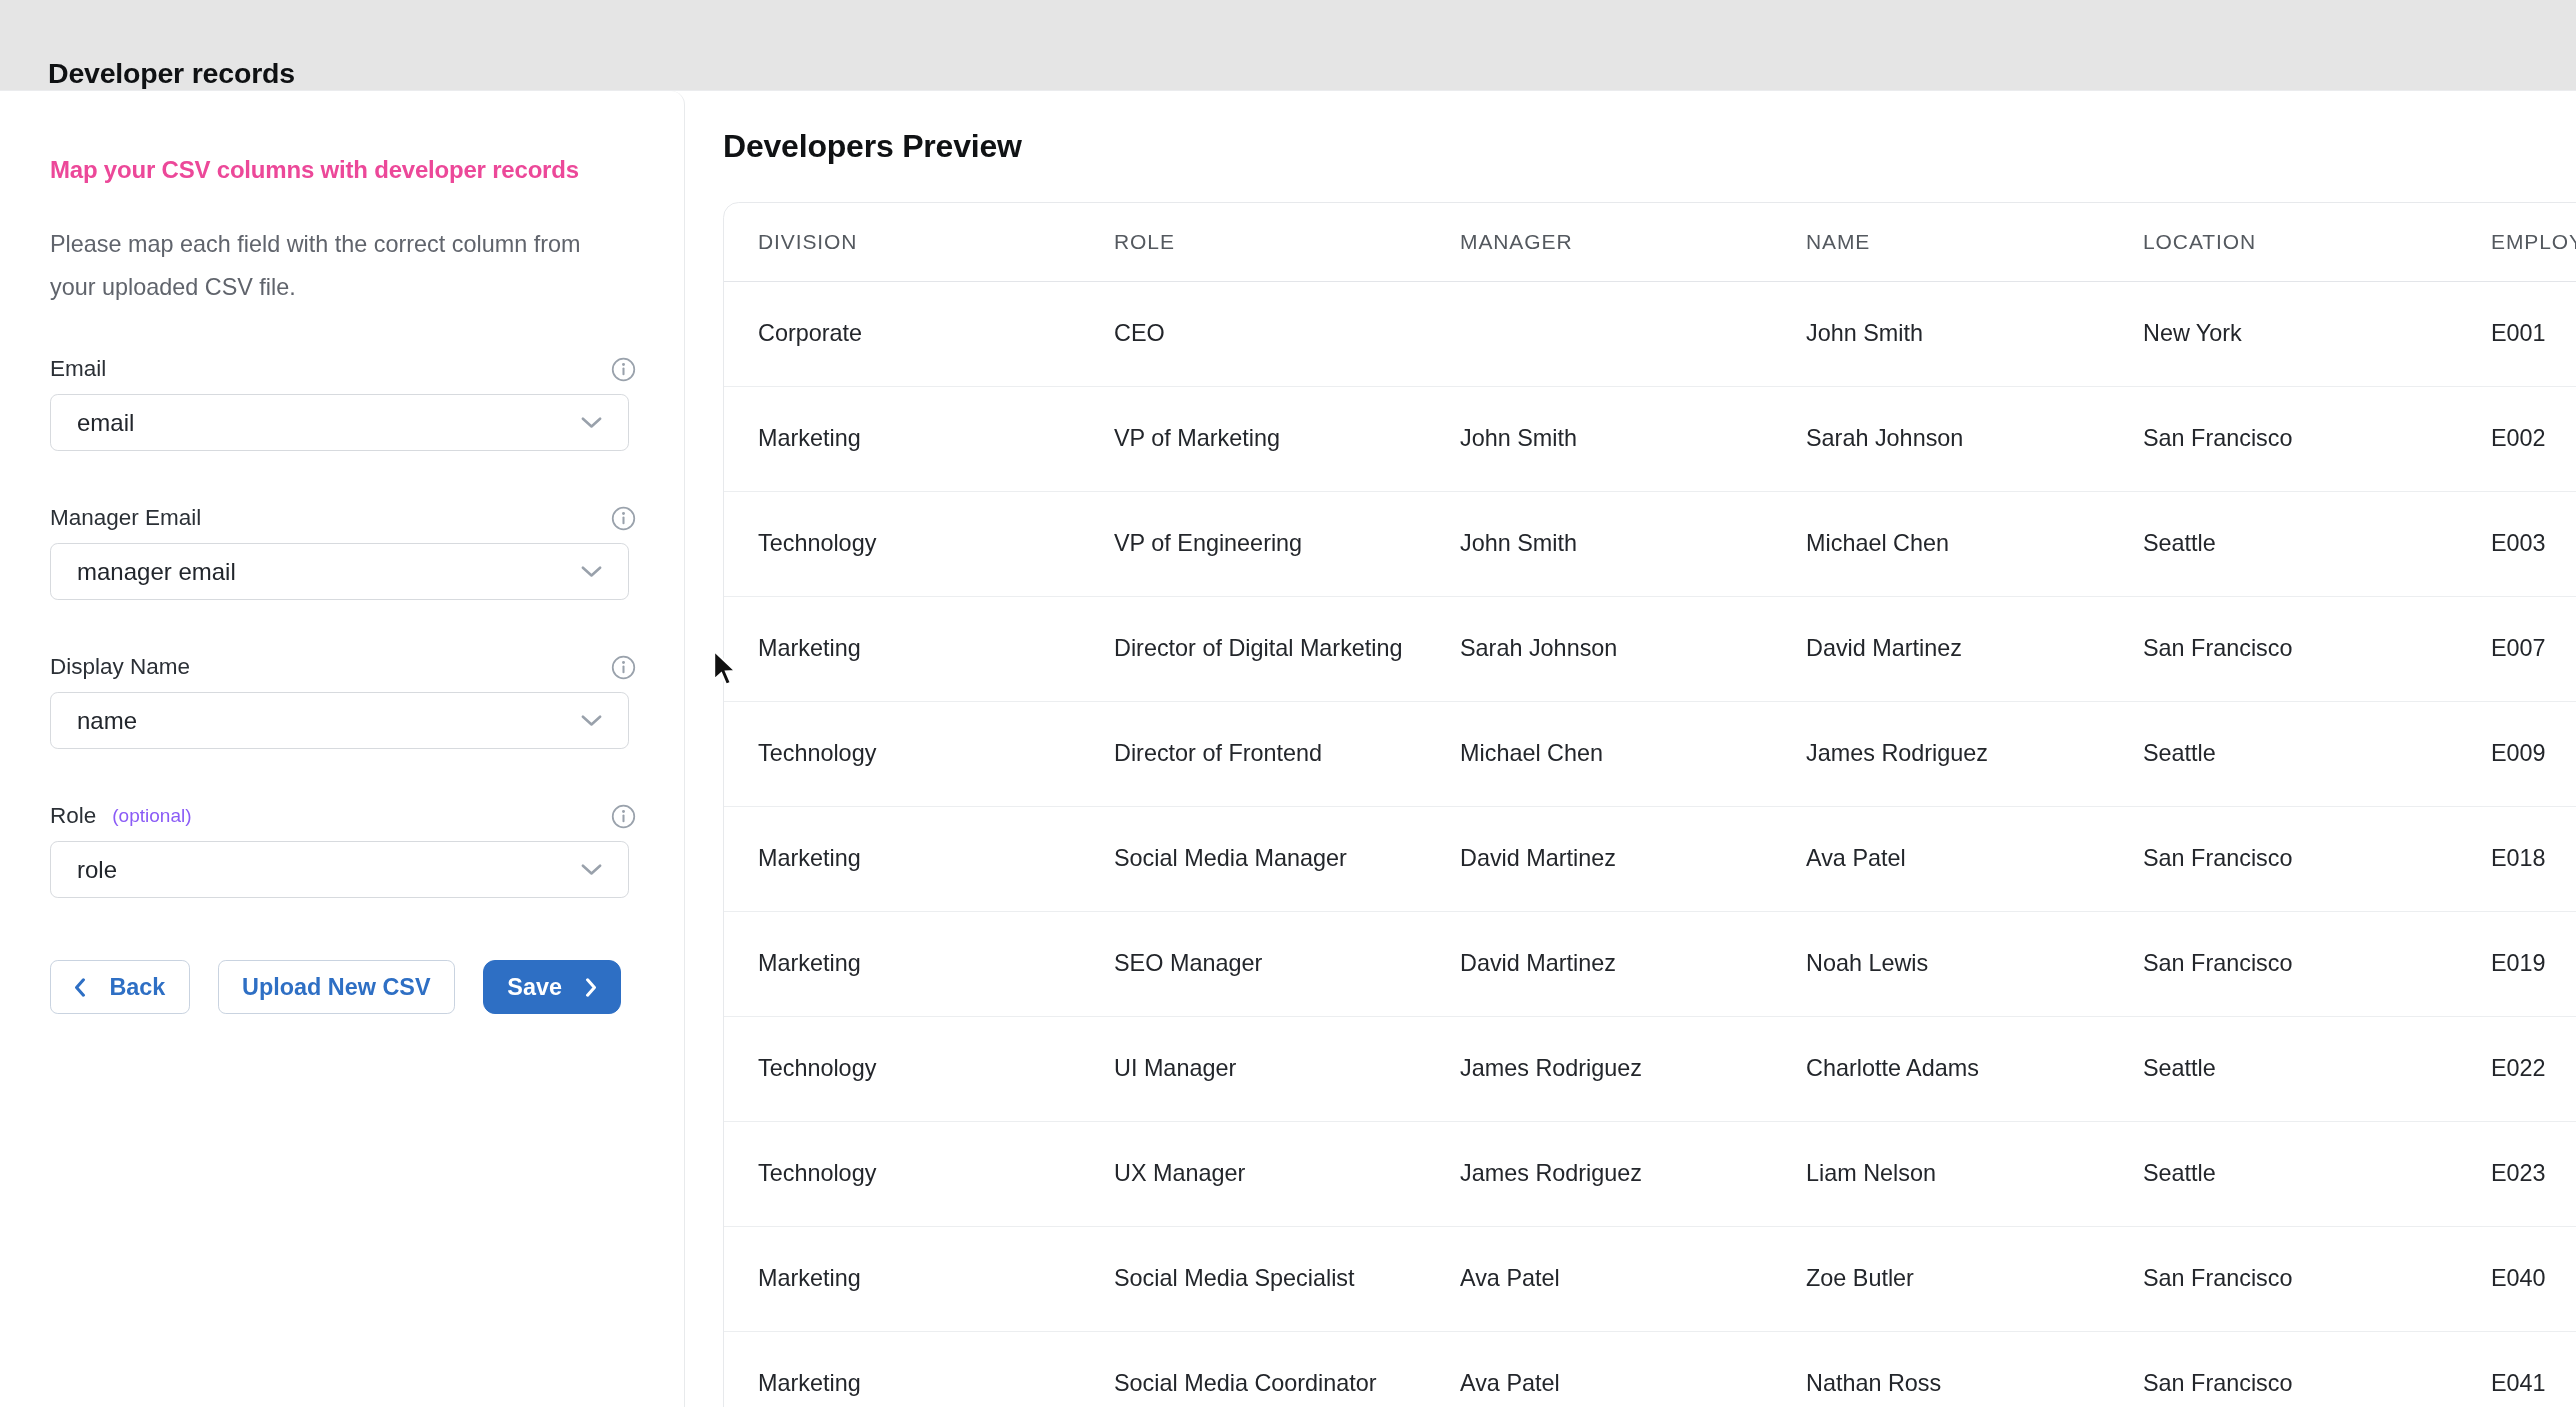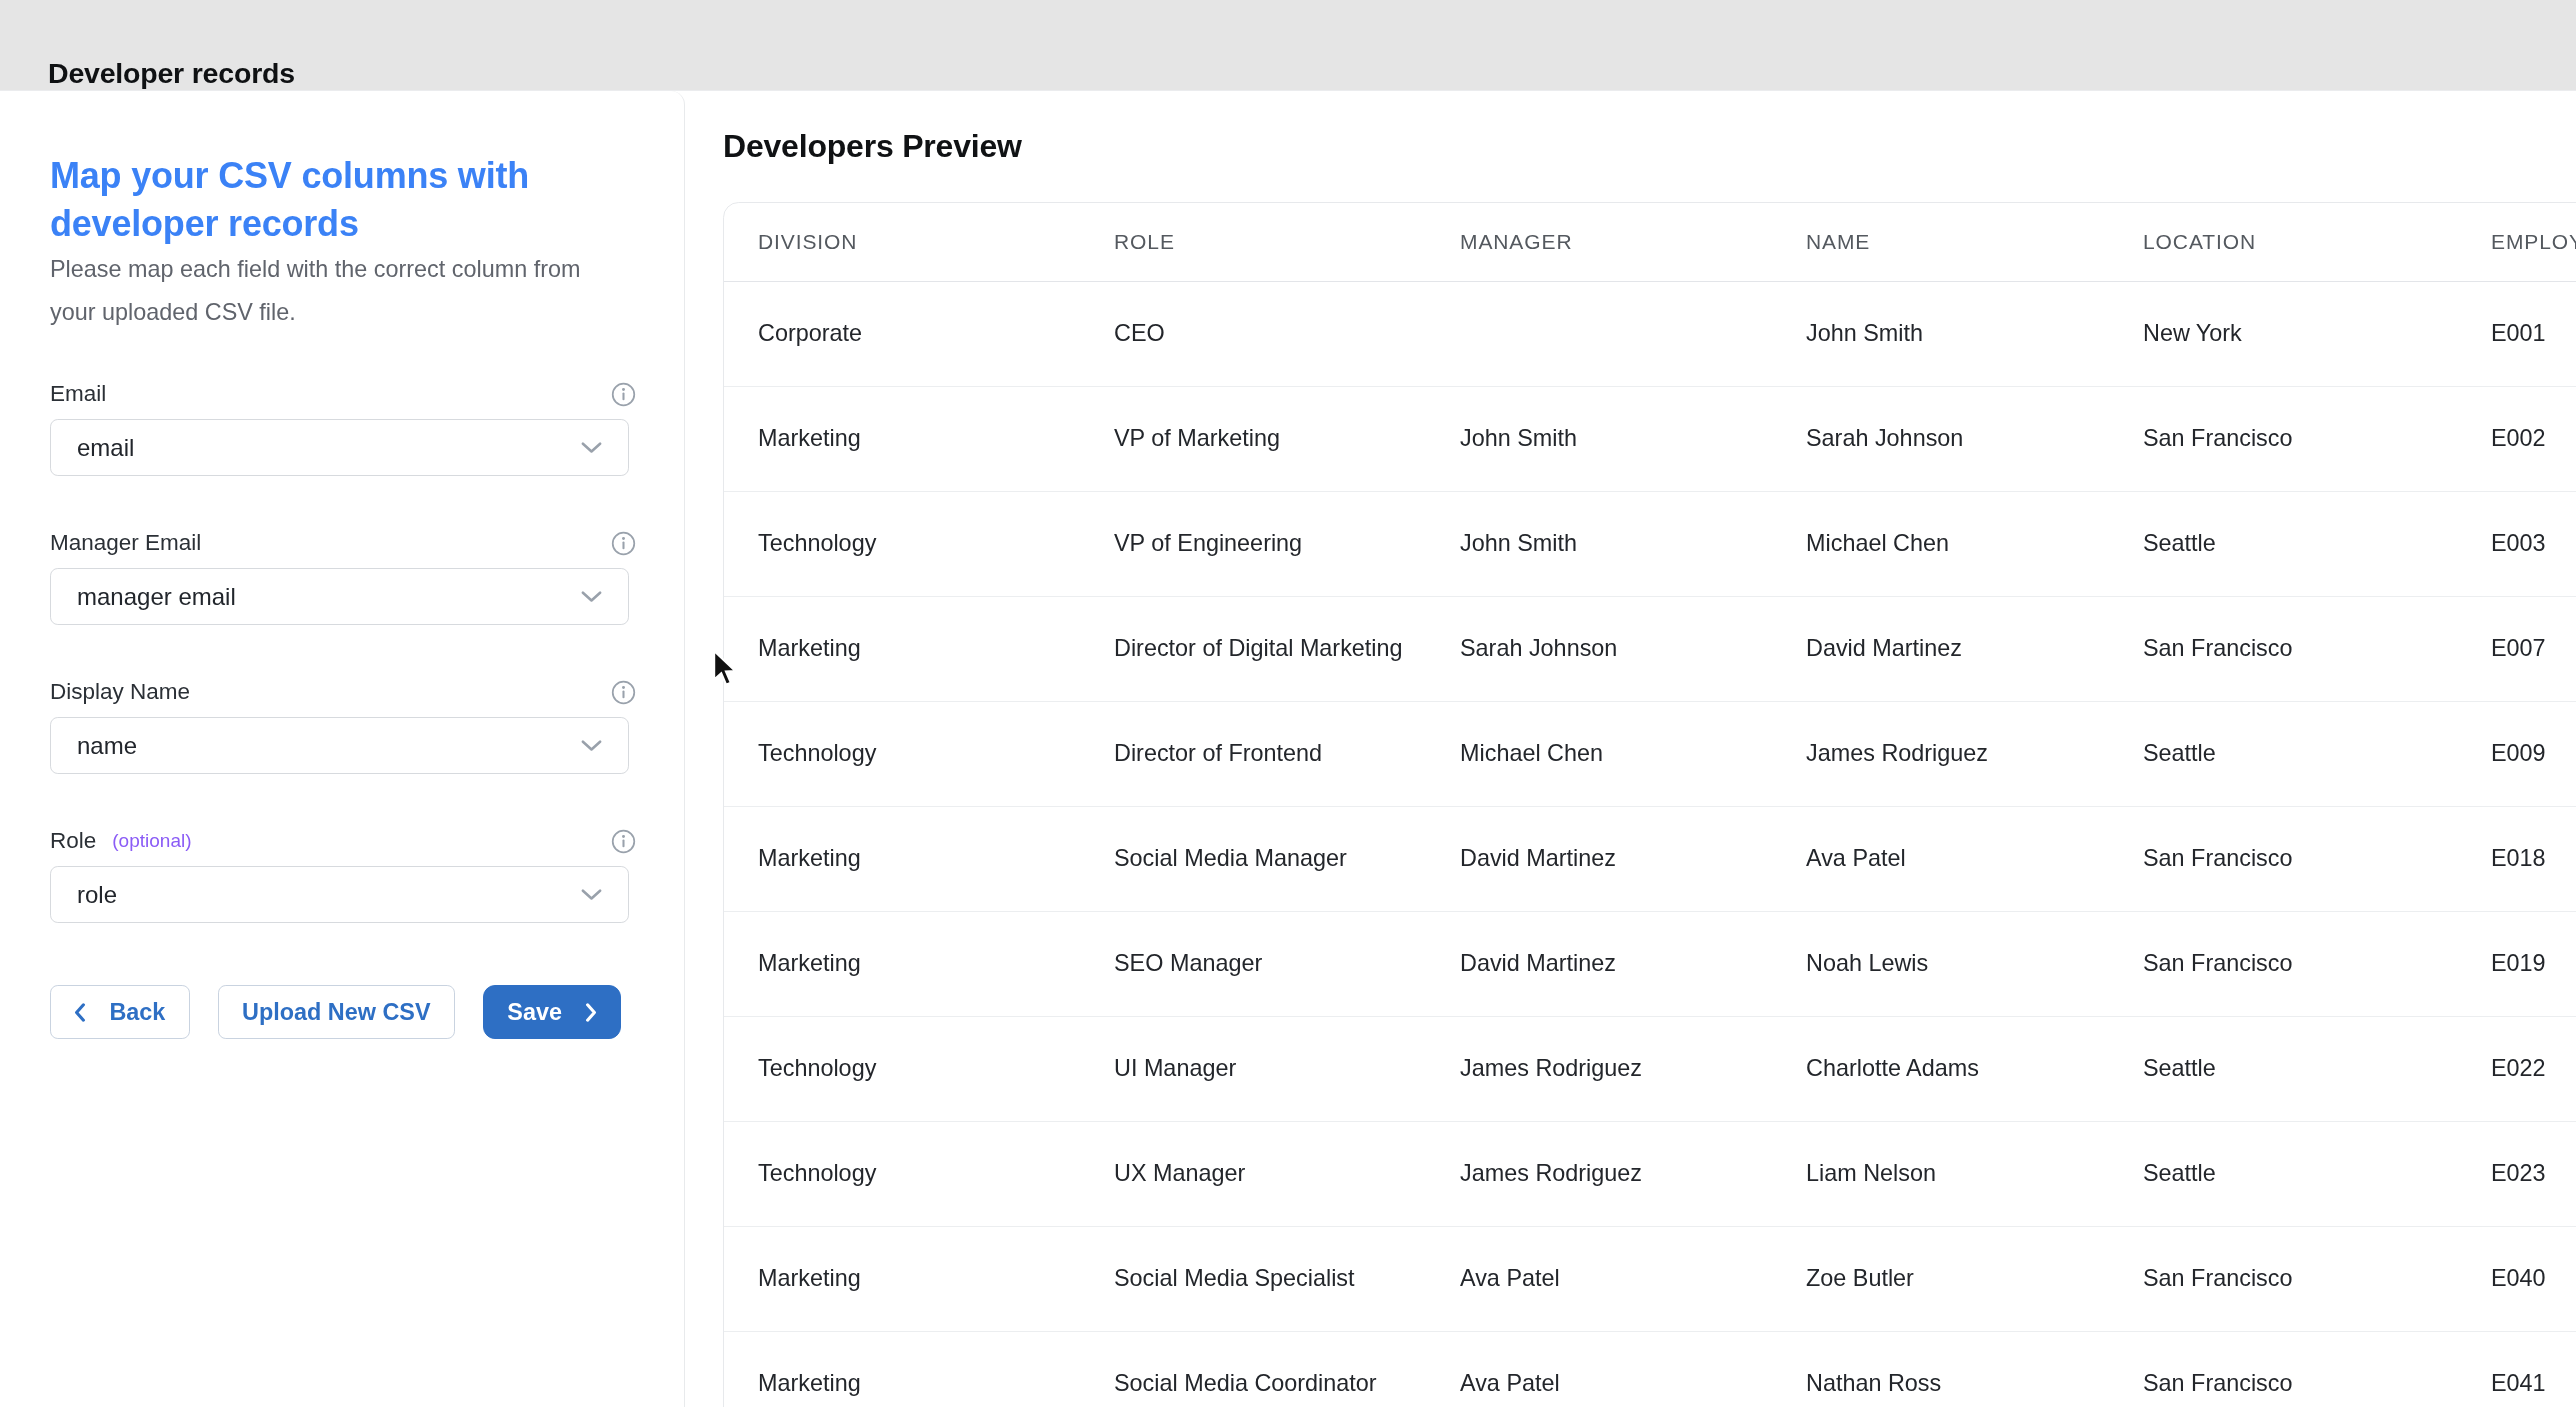--- a/index.html
+++ b/index.html
@@ -10,23 +10,23 @@
   .app-header { height:91px; display:flex; align-items:flex-end; padding-left:48px;
                 background:#e5e5e5; border-bottom:1.7px solid #ebecee; }
   .app-header h1 { font-size:28.5px; font-weight:700; color:#0f1113; letter-spacing:-0.2px; }
 
   .content { display:flex; height:1331px; }
 
   
   .sidebar { width:685px; flex:0 0 685px; background:#fff;
              border-right:1.7px solid #e8eaec; border-top-right-radius:14px;
              padding:61px 48px 0 50px; }
-  .sidebar h2 { font-size:36px; line-height:48px; font-weight:700; color:#3b82f6;
+  .sidebar h2 { font-size:24px; line-height:36px; font-weight:700; color:#ec4899;
                 max-width:571px; letter-spacing:-0.2px; }
-  .sidebar .desc { font-size:23.4px; line-height:43px; color:#60646c;
+  .sidebar .desc { margin-top:35px; font-size:23.4px; line-height:43px; color:#60646c;
                    max-width:554px; }
 
   .field { margin-top:54px; }
   .field:first-of-type { margin-top:47px; }
   .label-row { display:flex; align-items:center; }
   .label-row .lbl { font-size:22.5px; font-weight:500; color:#2b3036; }
   .label-row .opt { font-size:19px; color:#8b5cf6; margin-left:16px; }
   .label-row .info { margin-left:auto; line-height:0; cursor:pointer; }
 
   .select { margin-top:12px; width:579px; height:57px; background:#fff;

